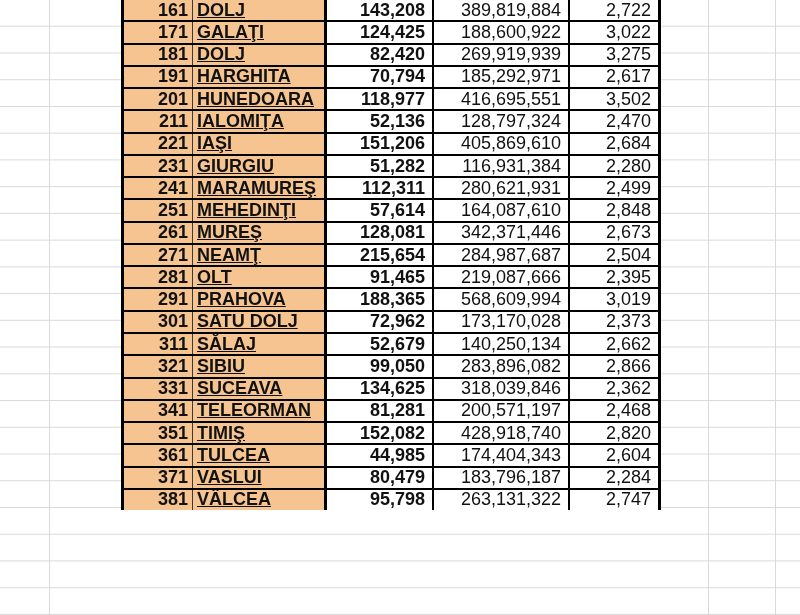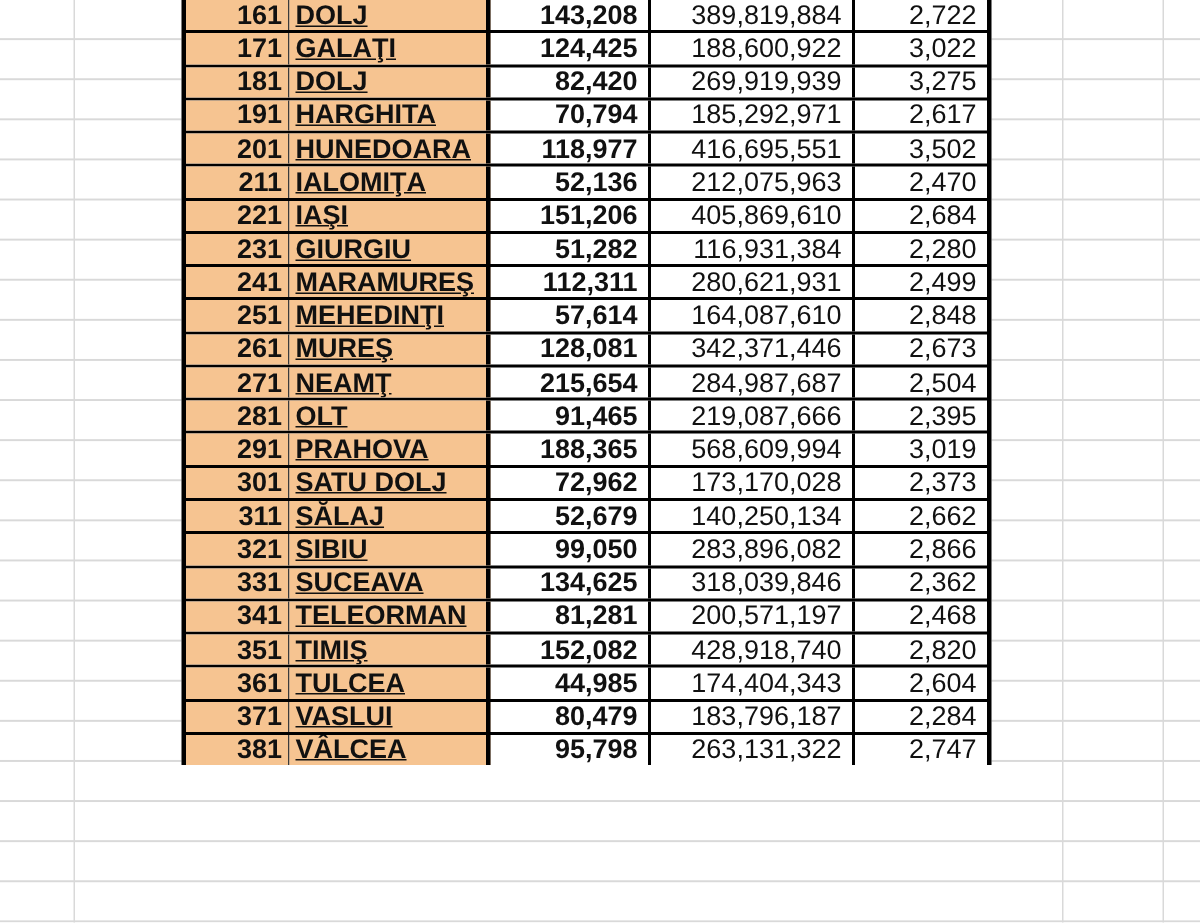--- a/index.html
+++ b/index.html
@@ -124,21 +124,21 @@
       <div class="cell name">HUNEDOARA</div>
       <div class="cell v1">118,977</div>
       <div class="cell v2">416,695,551</div>
       <div class="cell v3">3,502</div>
     </div>
 
     <div class="row">
       <div class="cell code">211</div>
       <div class="cell name">IALOMIŢA</div>
       <div class="cell v1">52,136</div>
-      <div class="cell v2">212,075,963</div>
+      <div class="cell v2">128,797,324</div>
       <div class="cell v3">2,470</div>
     </div>
 
     <div class="row">
       <div class="cell code">221</div>
       <div class="cell name">IAŞI</div>
       <div class="cell v1">151,206</div>
       <div class="cell v2">405,869,610</div>
       <div class="cell v3">2,684</div>
     </div>

